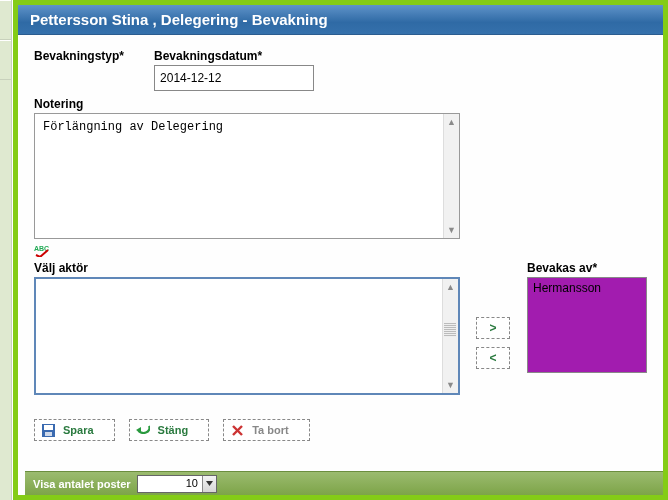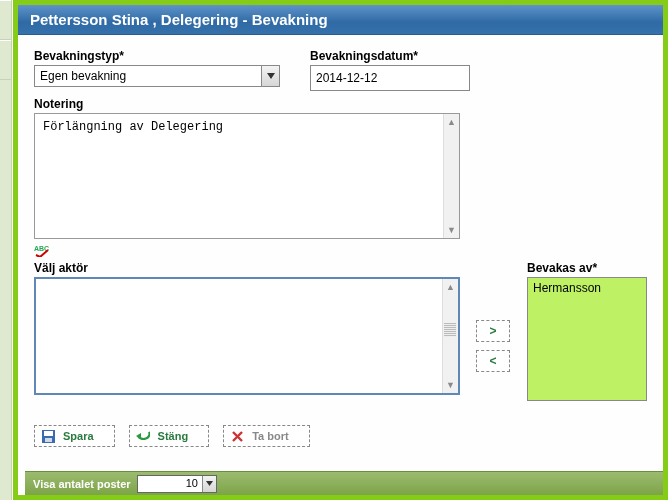--- a/index.html
+++ b/index.html
@@ -173,23 +173,23 @@
     font-weight: bold;
     font-size: 12px;
     cursor: pointer;
   }
   .bevakas-col {
     width: 120px;
     margin-left: auto;
   }
   .bevakas-listbox {
     width: 120px;
-    height: 124px;
+    height: 96px;
     border: 1px solid #888;
-    background: #bef264;
+    background: #a21caf;
     padding: 3px 5px;
     font-size: 12px;
   }
   .button-row {
     margin-top: 24px;
     display: flex;
     gap: 14px;
   }
   .action-btn {
     height: 22px;
@@ -255,28 +255,20 @@
 
 <div class="panel">
   <div class="titlebar">
     <span>Pettersson Stina , Delegering - Bevakning</span>
   </div>
 
   <div class="content">
     <div class="row">
       <div>
         <span class="field-label">Bevakningstyp*</span>
-        <div class="select-wrap">
-          <div class="sel-text">Egen bevakning</div>
-          <div class="sel-btn">
-            <svg width="8" height="6" viewBox="0 0 8 6">
-                <polygon points="0,0 8,0 4,6" fill="#333"></polygon>
-              </svg>
-          </div>
-        </div>
       </div>
       <div>
         <span class="field-label">Bevakningsdatum*</span>
         <input class="date-input" value="2014-12-12" style="">
       </div>
     </div>
 
     <div class="notering-block">
       <span class="field-label">Notering</span>
       <div class="textarea-wrap">

